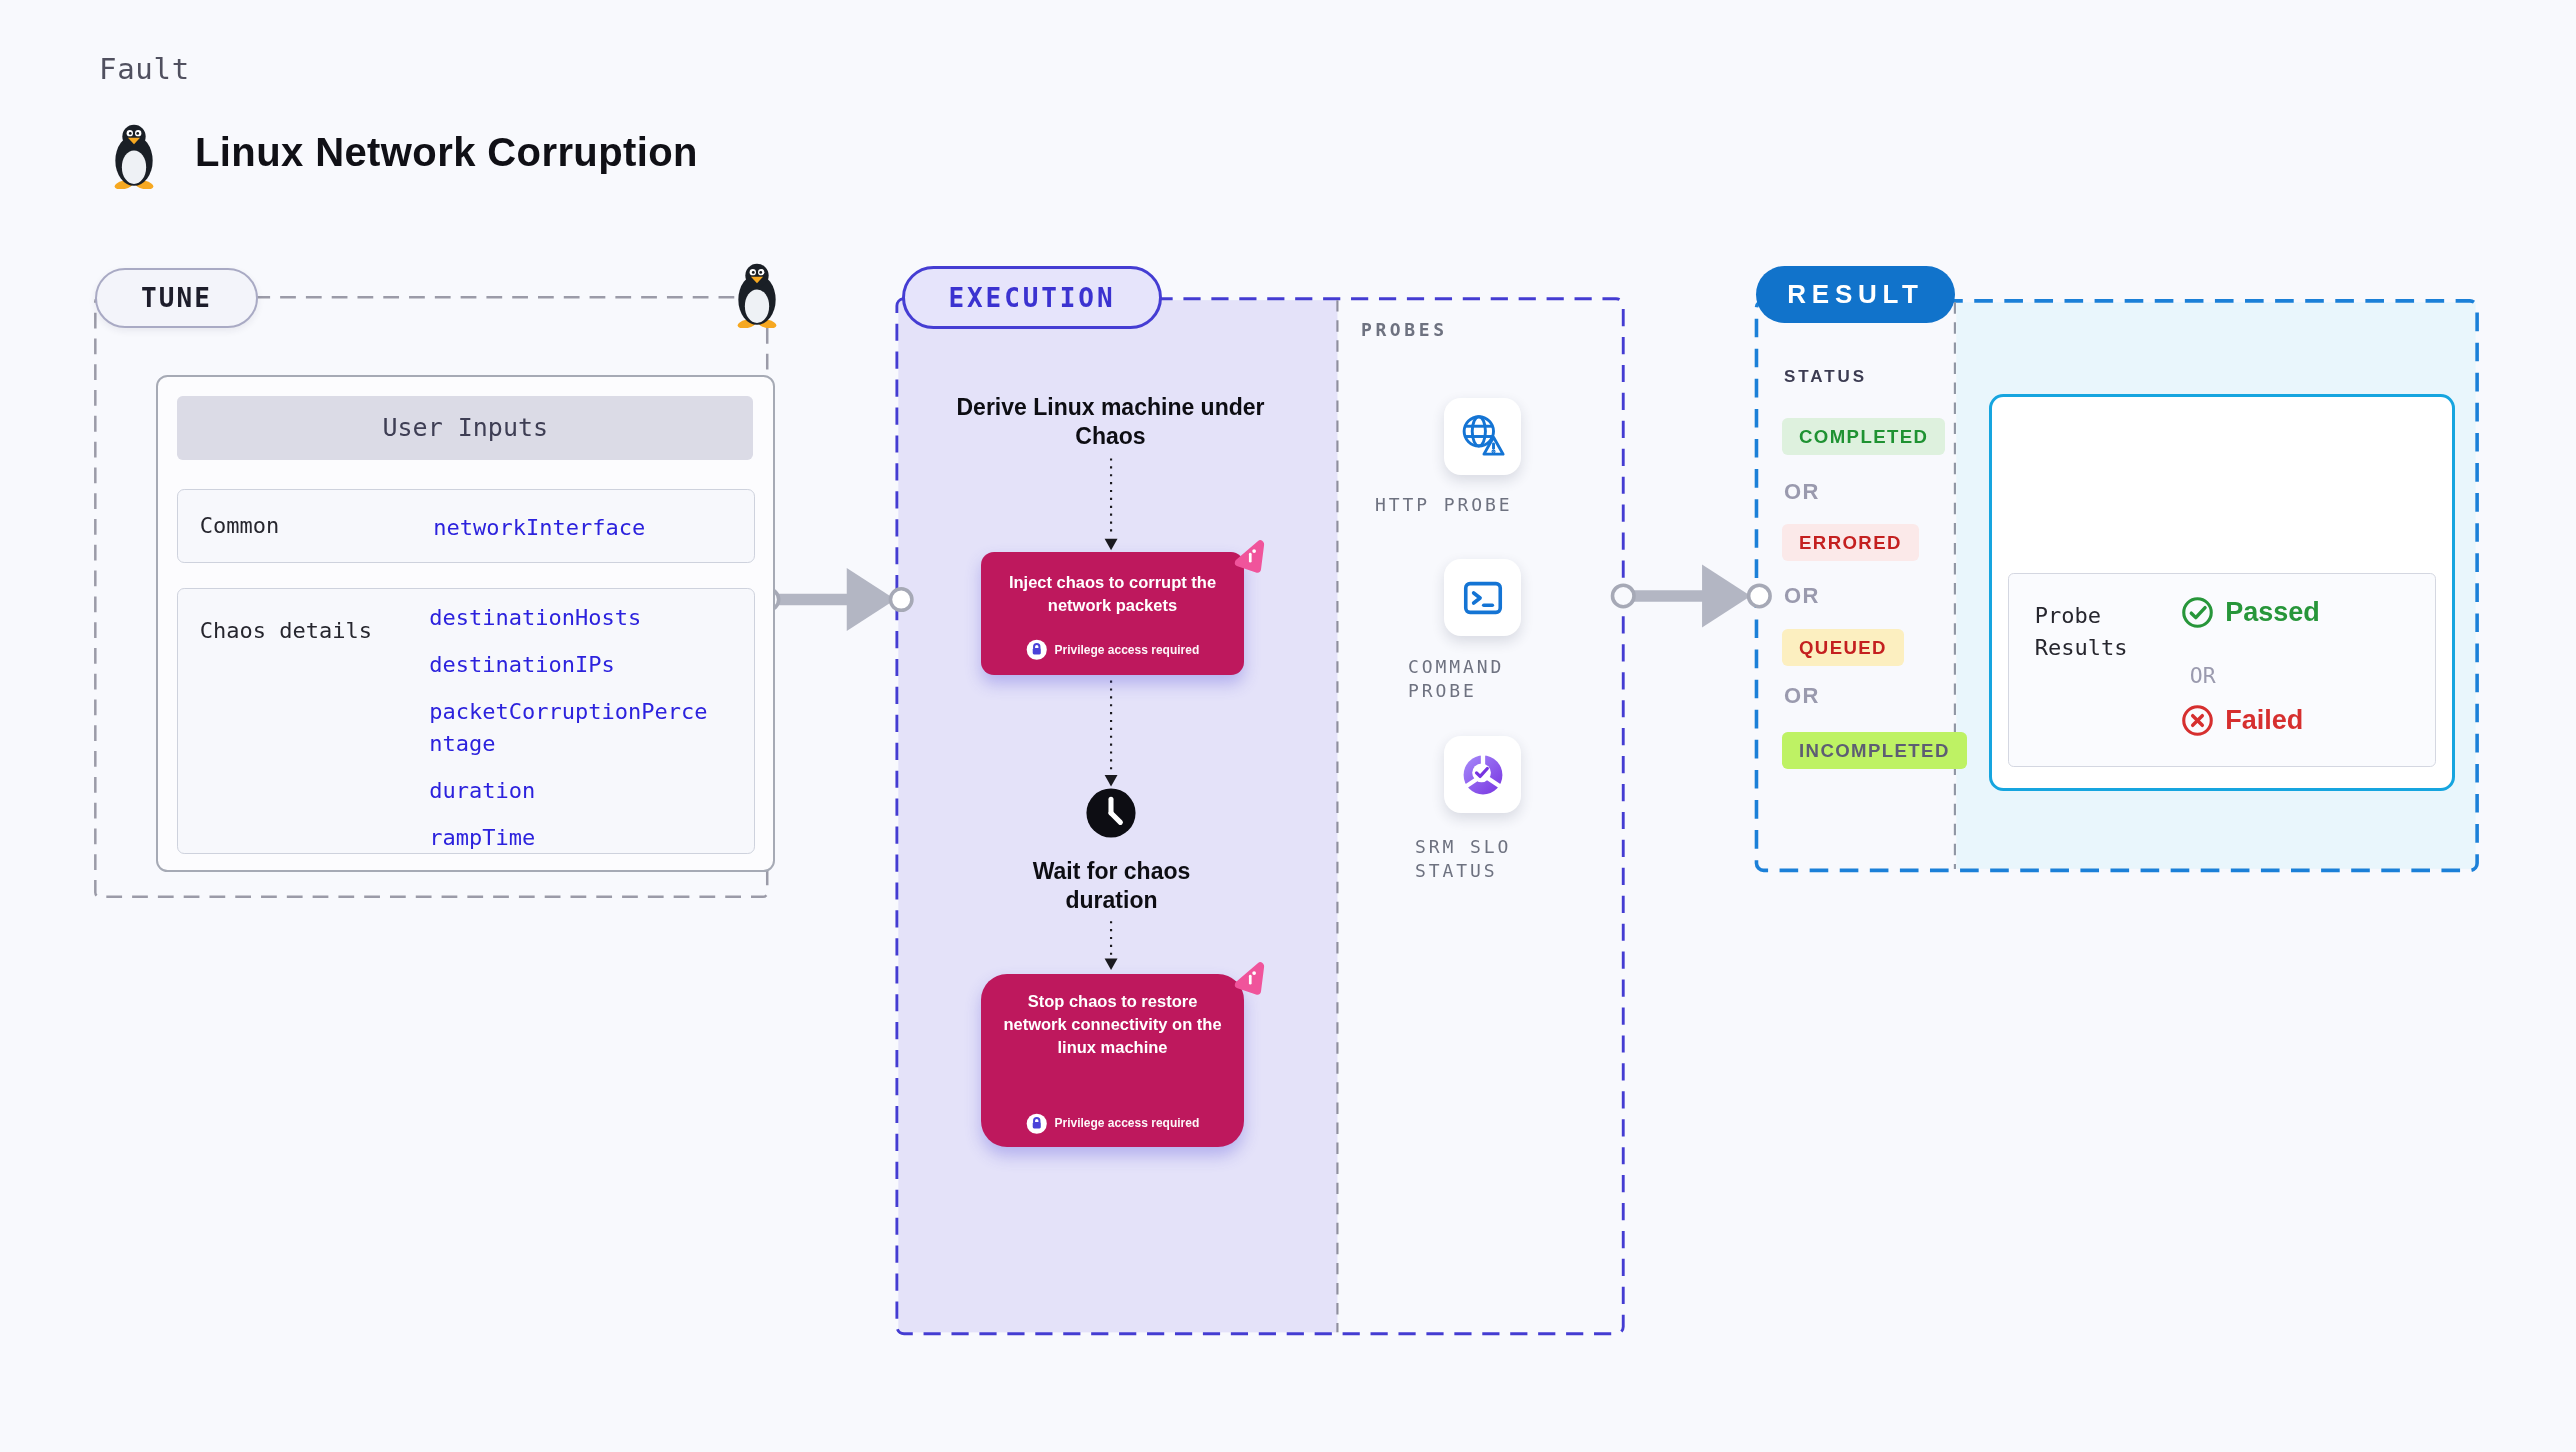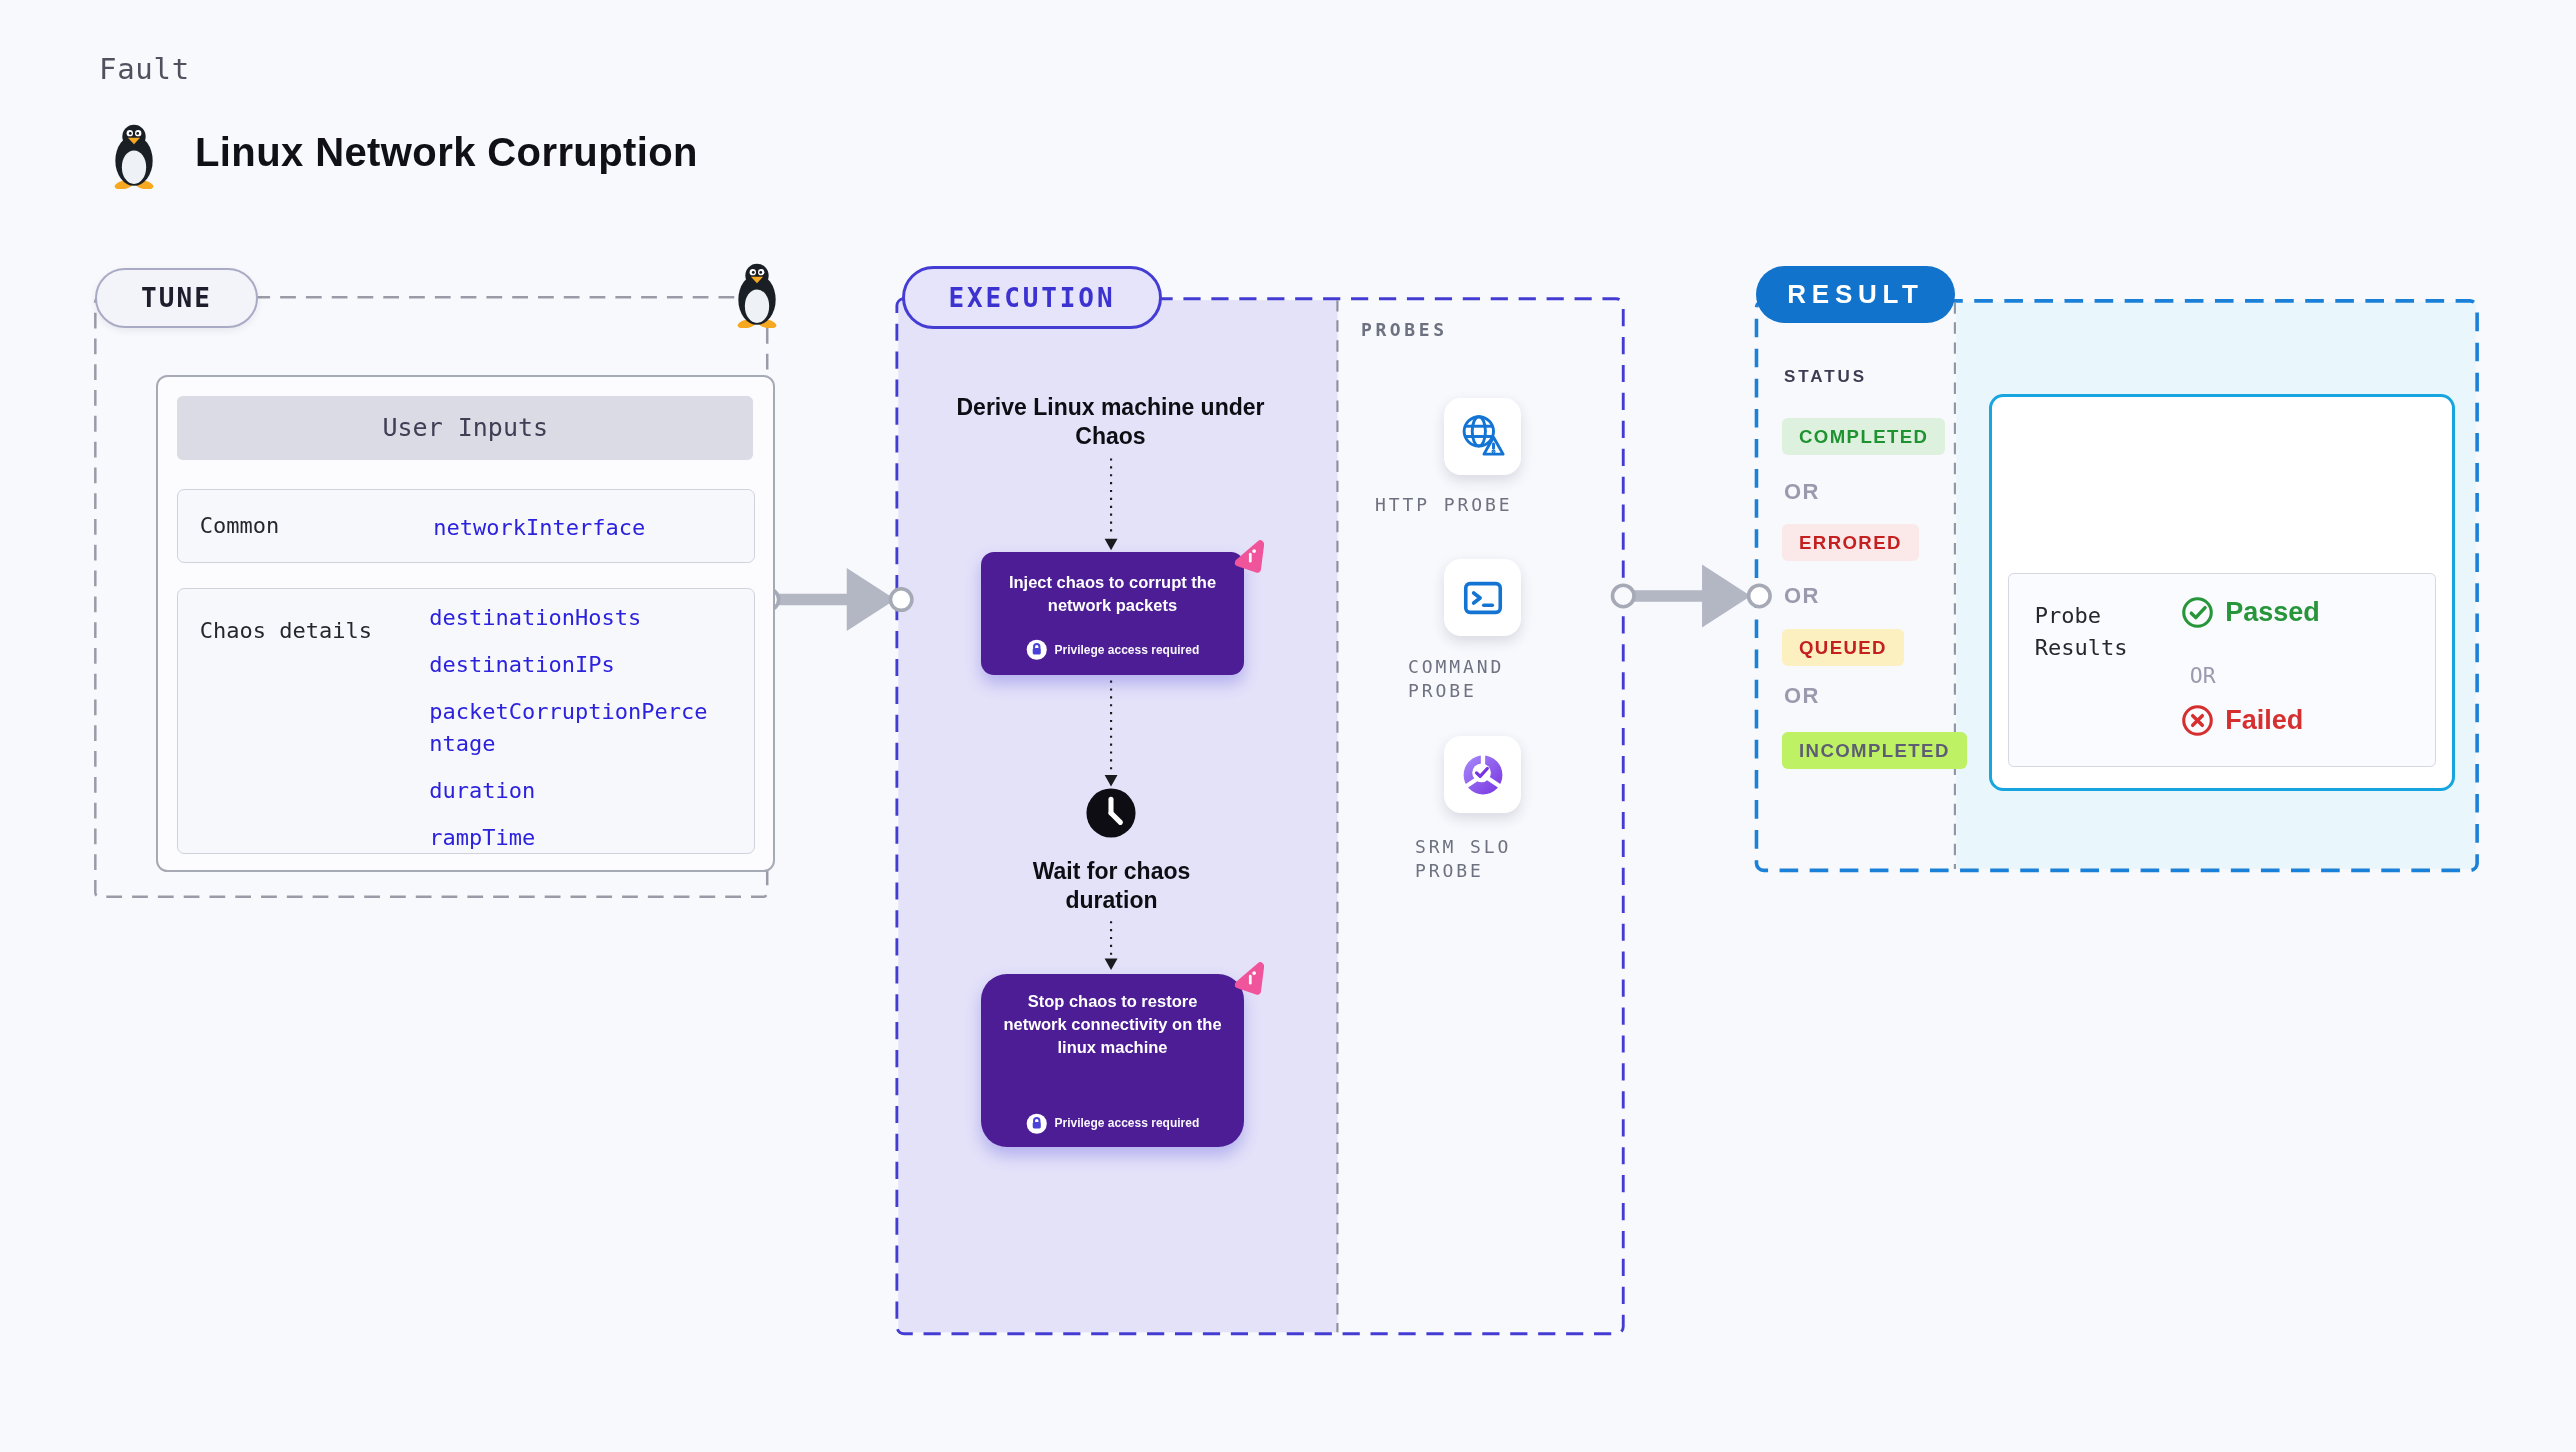--- a/index.html
+++ b/index.html
@@ -12,21 +12,21 @@
   .pill{display:flex;align-items:center;justify-content:center;border-radius:34px;z-index:5;}
   .pill-tune{background:#f3f4fa;border:2.9px solid #a9aac4;color:#1d1d2b;font-size:26px;font-weight:bold;letter-spacing:2.1px;box-shadow:0 2.9px 7.2px rgba(40,40,80,.08);}
   .pill-exec{background:#e6e4fb;border:3.6px solid #453dd3;color:#3b32d0;font-size:26px;font-weight:bold;letter-spacing:2.9px;}
   .pill-result{background:#1173cb;color:#ffffff;font-size:26px;font-weight:bold;letter-spacing:5.7px;font-family:"Liberation Sans",sans-serif;}
   .ui-card{background:#fcfcfe;border:2.9px solid #a6aab5;border-radius:11.5px;margin-left:28px;}
   .ui-head{background:#dbdbe6;border-radius:5.7px;text-align:center;color:#3e3e54;font-size:25px;}
   .ui-row{background:#f7f8fc;border:1.4px solid #ced2dd;border-radius:7.2px;}
   .row-label{font-size:22px;color:#26262e;}
   .code-val{font-size:22px;color:#2c22dd;line-height:32px;}
   .flow-head{font-size:23px;line-height:29px;font-weight:bold;color:#0d0d13;text-align:center;}
-  .node{background:#4c1d95;border-radius:13px;box-shadow:0 8.6px 15.8px rgba(74,66,216,.30);z-index:3;}
+  .node{background:#be185d;border-radius:13px;box-shadow:0 8.6px 15.8px rgba(74,66,216,.30);z-index:3;}
   .node-text{color:#fff;font-size:16.5px;line-height:23px;font-weight:bold;text-align:center;padding:0 18.6px;}
   .priv{position:absolute;left:0;right:0;display:flex;align-items:center;justify-content:center;gap:7.2px;
         color:rgba(255,255,255,.96);font-size:12px;font-weight:600;}
   .probe-card{background:#ffffff;border-radius:17px;box-shadow:0 5.7px 13px rgba(35,45,70,.14);
               display:flex;align-items:center;justify-content:center;z-index:3;}
   .probe-label{font-size:18px;letter-spacing:2.9px;color:#6e7280;line-height:24px;}
   .zone-label{font-size:18px;letter-spacing:3.6px;color:#6e7280;font-weight:bold;}
   .status-title{font-size:17px;letter-spacing:2.9px;font-weight:bold;color:#3c3c52;}
   .badge{display:inline-block;font-weight:bold;font-size:18.6px;letter-spacing:1.4px;border-radius:5.7px;
          padding:0 17px;height:37px;line-height:37px;}
@@ -216,21 +216,21 @@
       <circle cx="32" cy="32" r="27" fill="url(#sloGrad)"></circle>
       <g stroke="#ffffff" stroke-width="6">
         <line x1="32" y1="32" x2="32" y2="4"></line>
         <line x1="32" y1="32" x2="8" y2="48"></line>
         <line x1="32" y1="32" x2="56" y2="48"></line>
       </g>
       <circle cx="30" cy="29" r="13" fill="#ffffff"></circle>
       <path d="M23,29 l5,5 l10,-11" fill="none" stroke="#7733e0" stroke-width="4.5" stroke-linecap="round" stroke-linejoin="round"></path>
     </svg>
   </div>
-  <div class="abs probe-label mono" style="left:1415px;top:835px;width:136px;">SRM SLO PROBE</div>
+  <div class="abs probe-label mono" style="left:1415px;top:835px;width:136px;">SRM SLO STATUS</div>
 
   <div class="abs pill pill-result" style="left:1756px;top:266px;width:199px;height:57px;">RESULT</div>
 
   <div class="abs status-title" style="left:1784px;top:367px;">STATUS</div>
   <span class="abs badge badge-completed" style="left:1782px;top:418px;">COMPLETED</span>
   <span class="abs or-word" style="left:1784px;top:479px;">OR</span>
   <span class="abs badge badge-errored" style="left:1782px;top:524px;">ERRORED</span>
   <span class="abs or-word" style="left:1784px;top:583px;">OR</span>
   <span class="abs badge badge-queued" style="left:1782px;top:629px;">QUEUED</span>
   <span class="abs or-word" style="left:1784px;top:683px;">OR</span>

